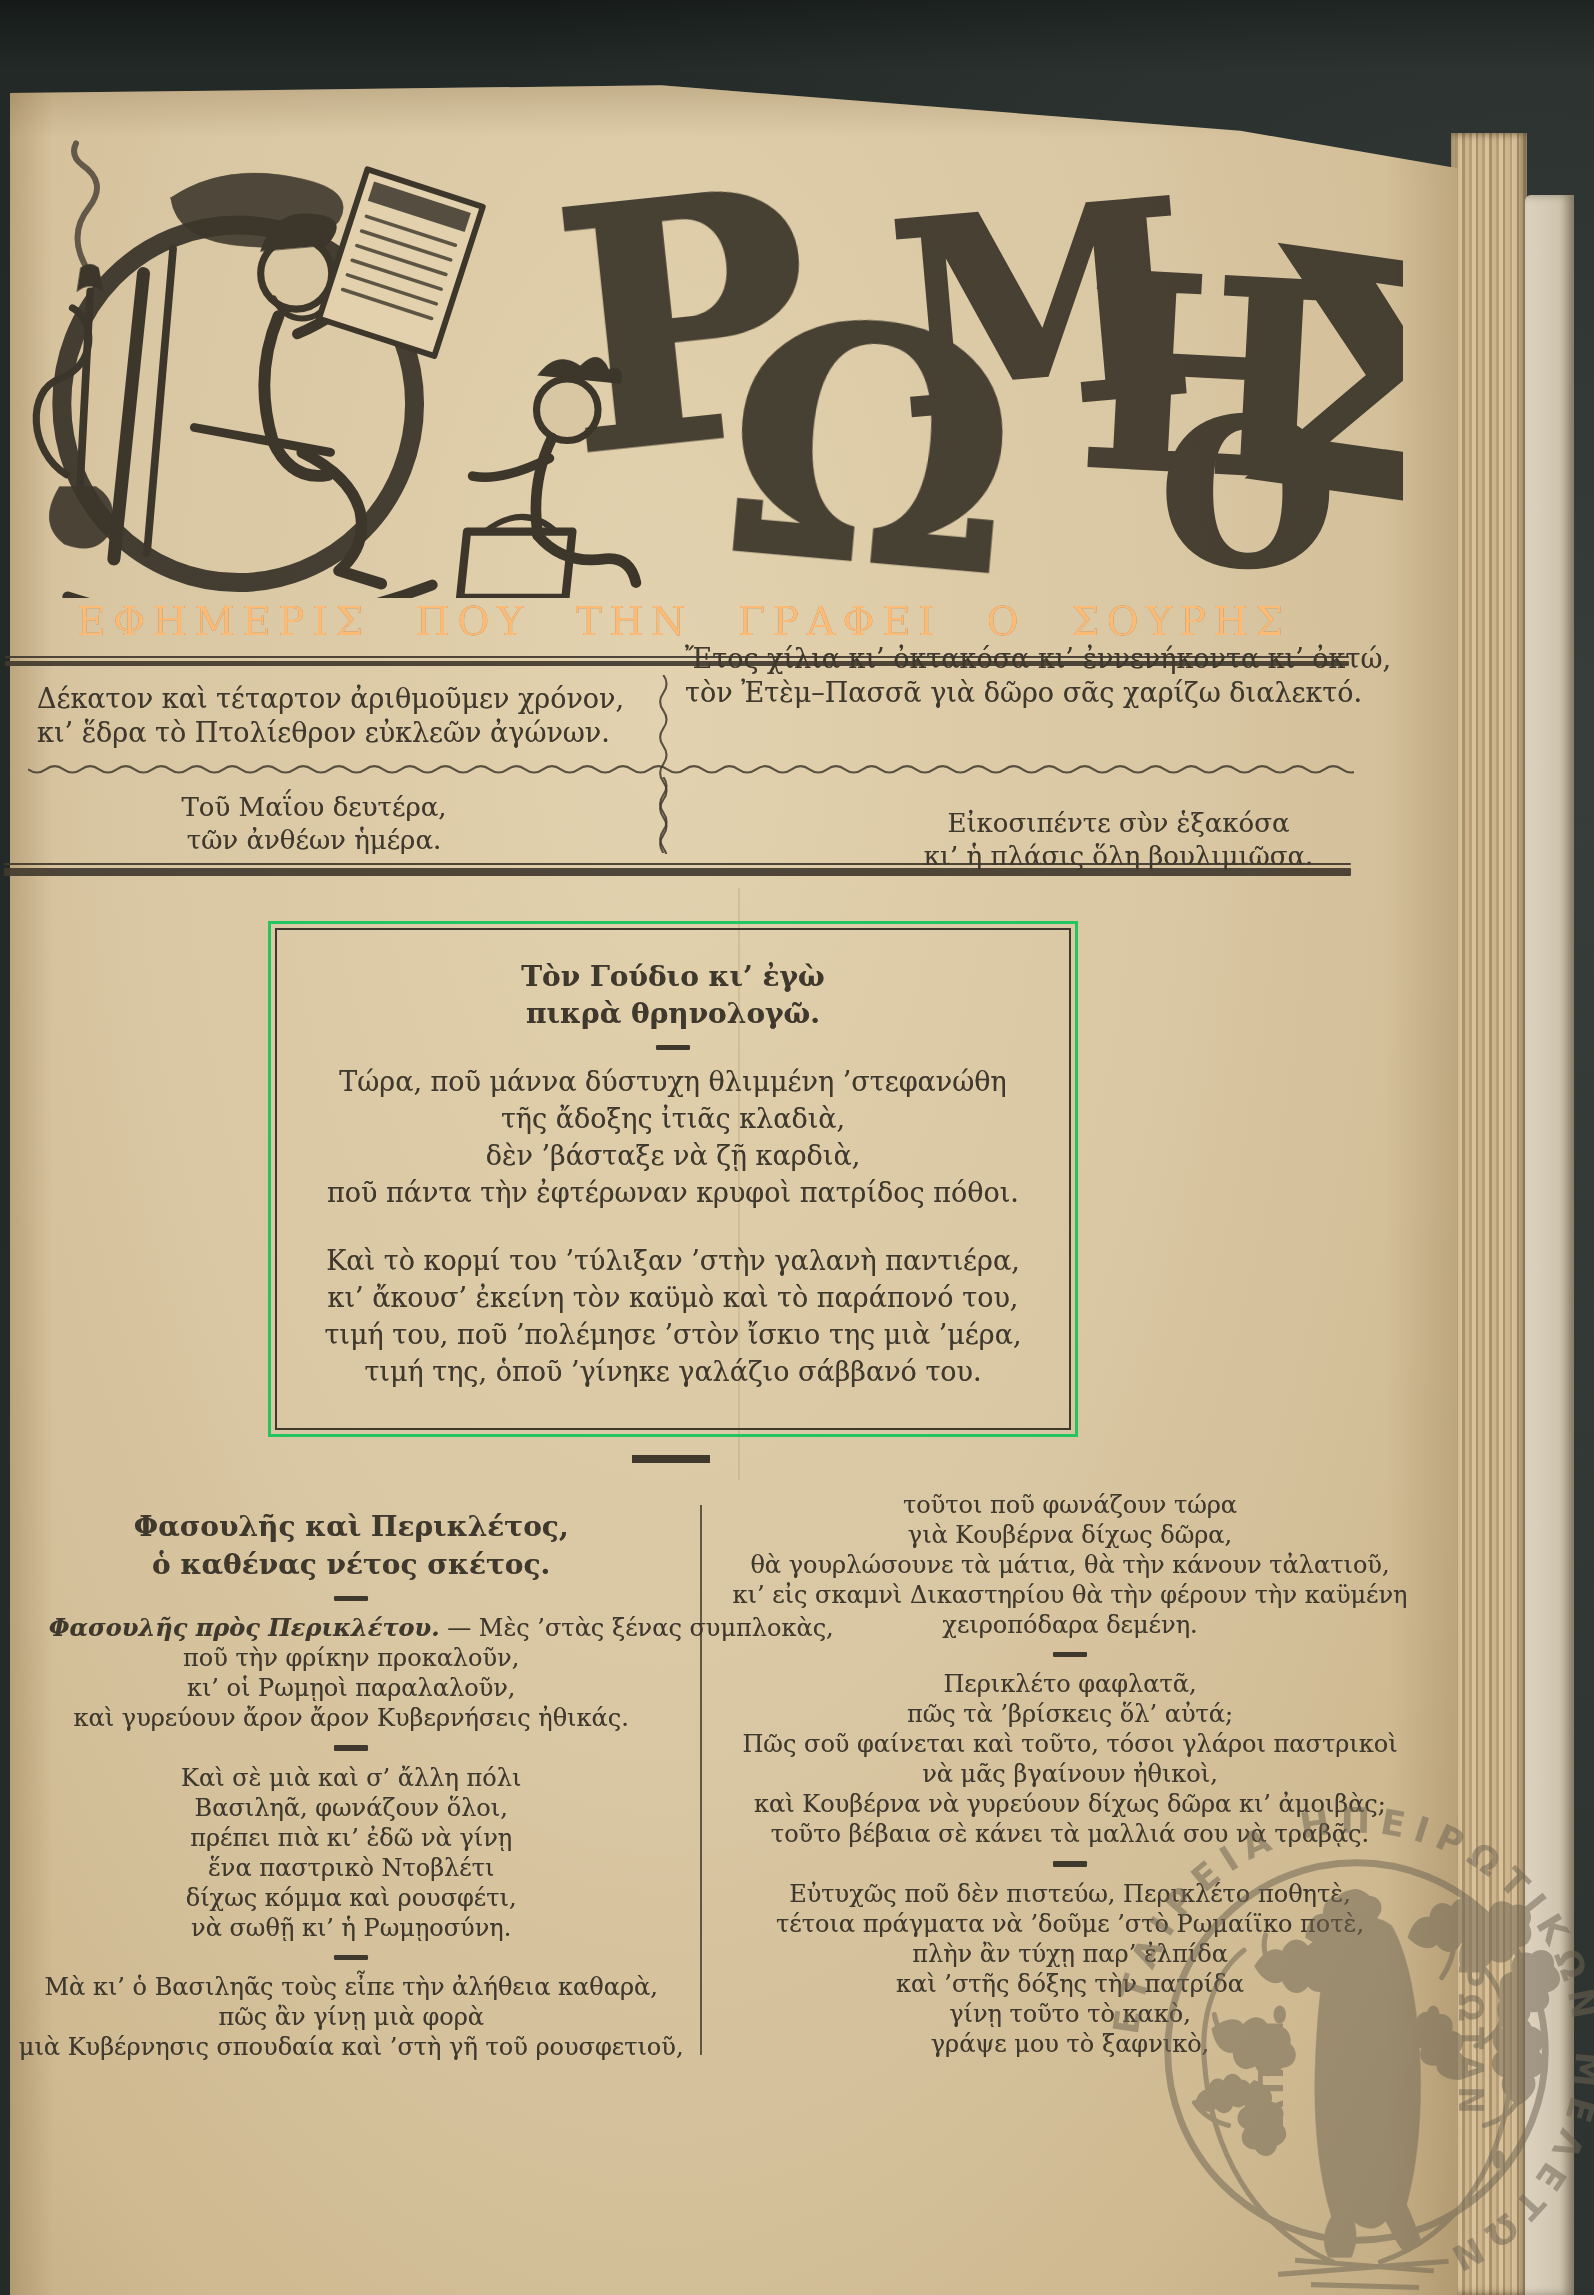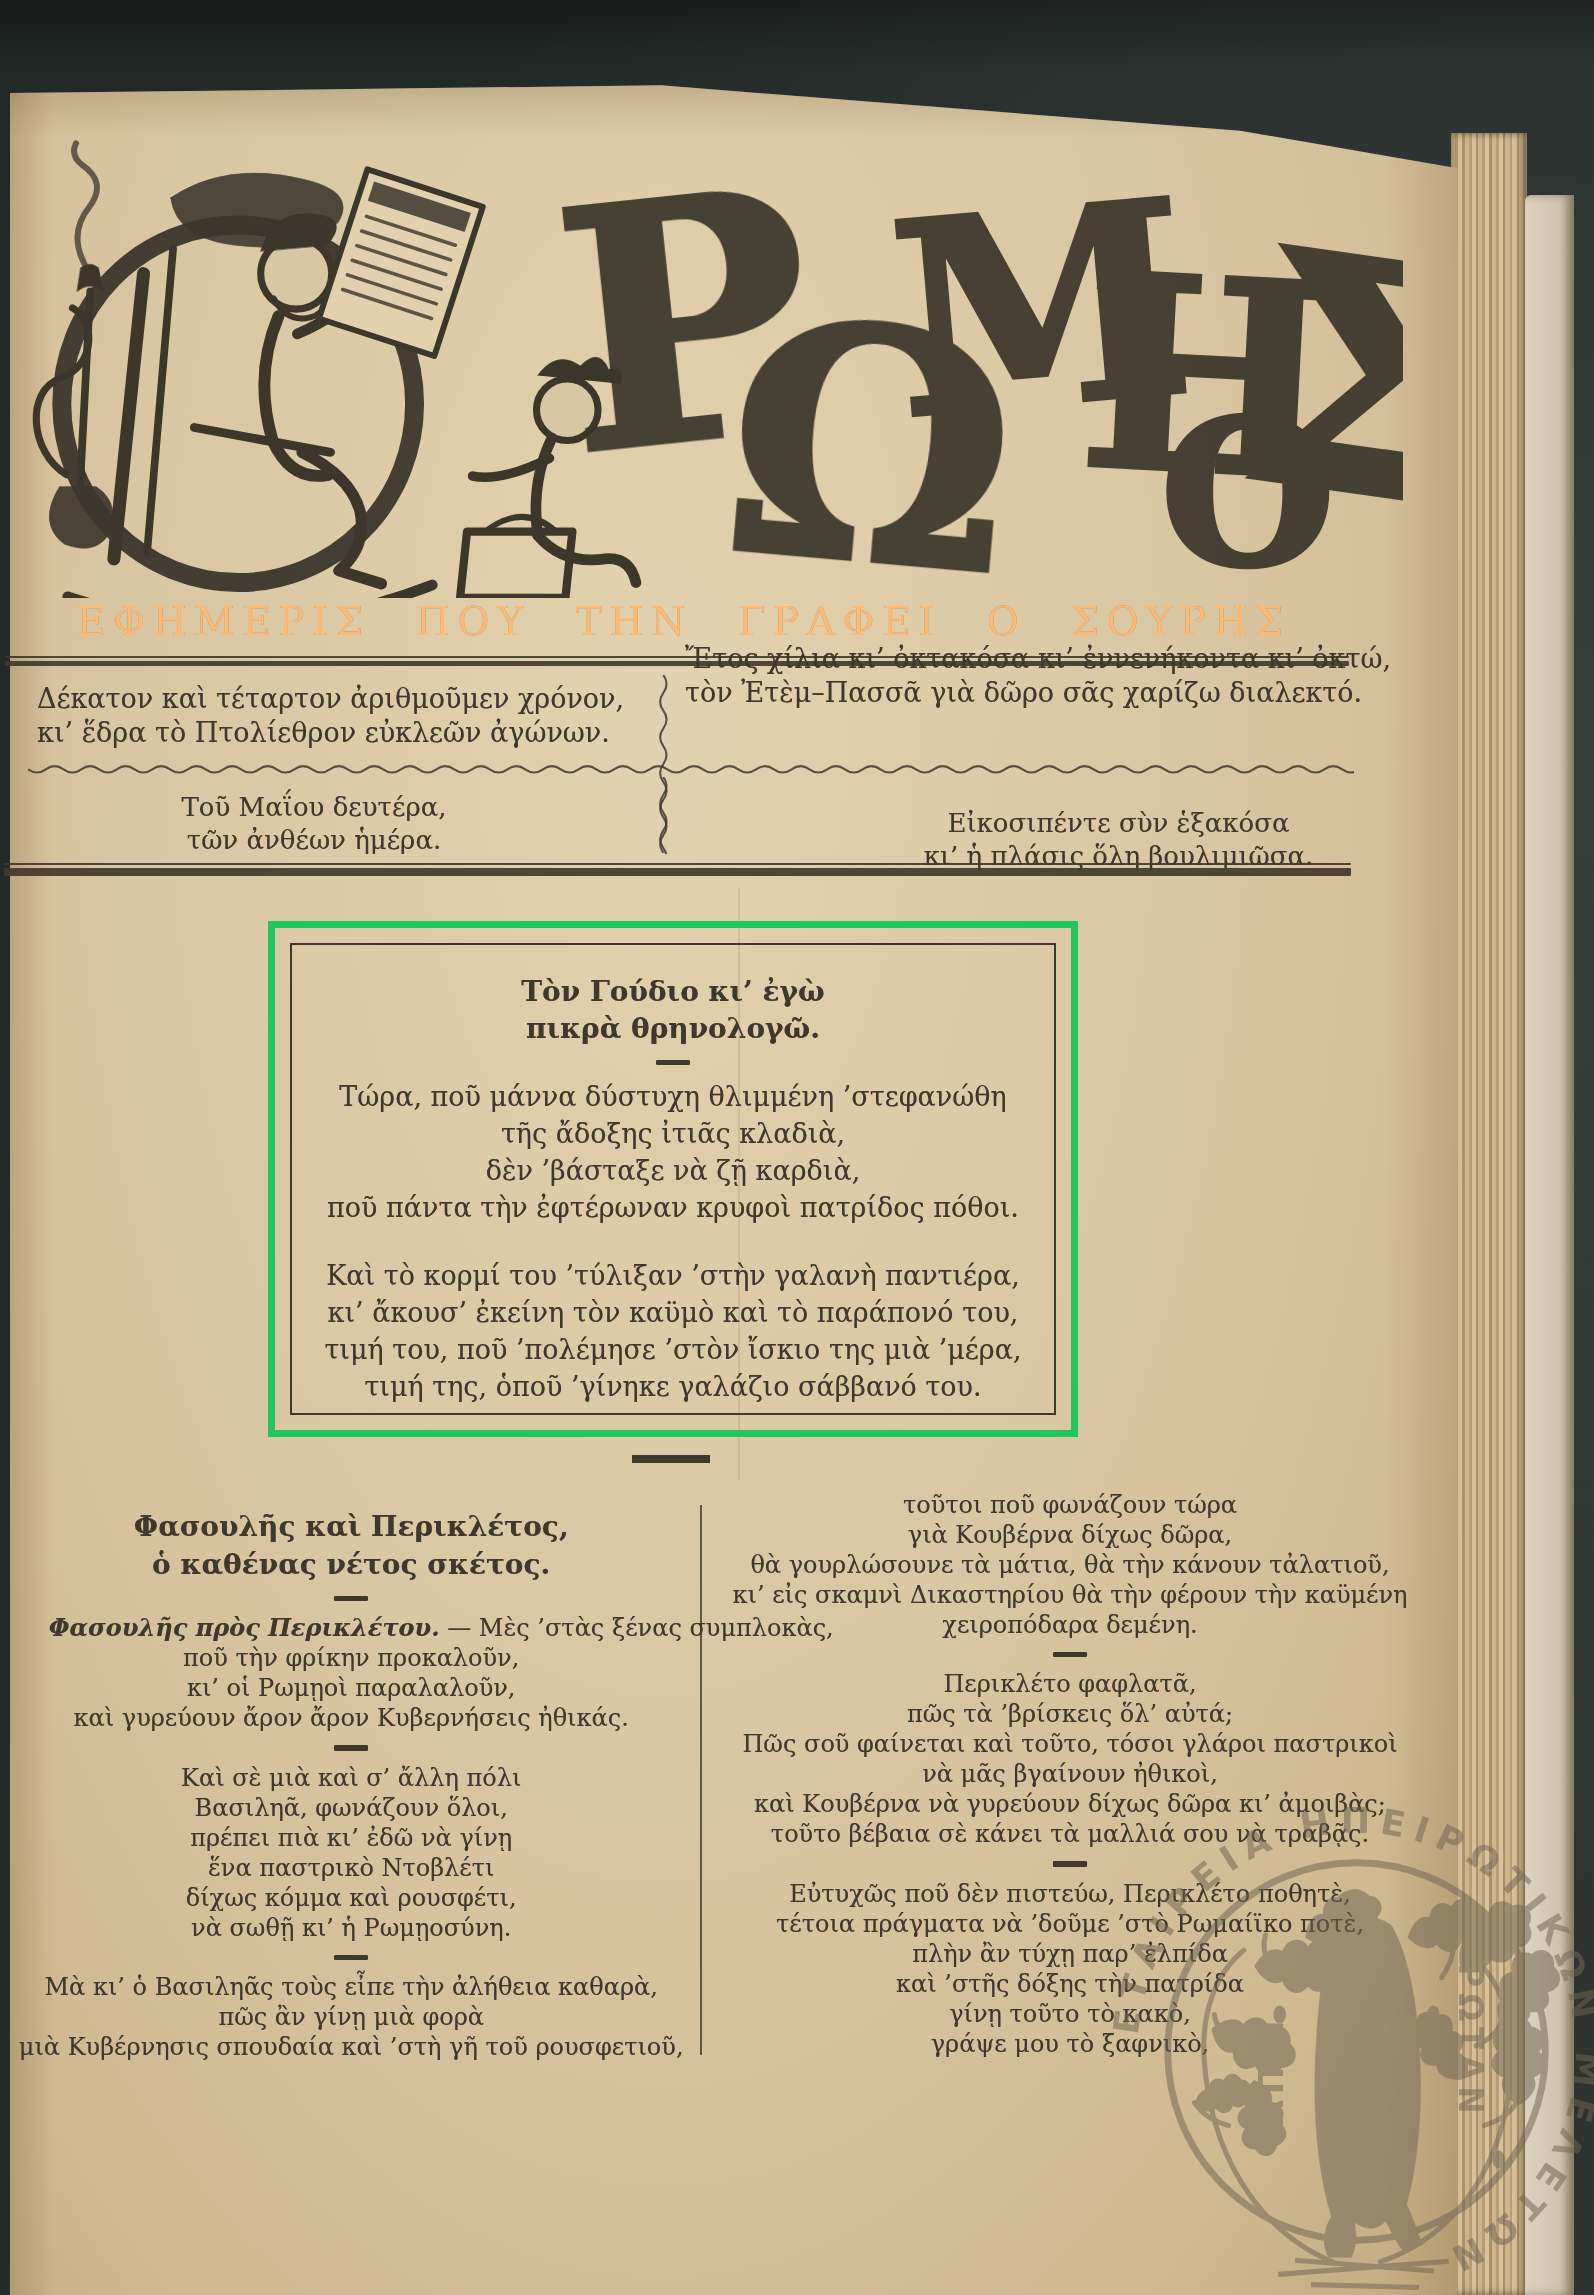--- a/index.html
+++ b/index.html
@@ -45,21 +45,21 @@
 
   
   .couplet{font-size:27px;line-height:34px;}
   .left-couplet{left:37px;top:682px;width:592px;}
   .right-couplet{left:685px;top:642px;width:752px;}
   .date-block{font-size:26px;line-height:33px;text-align:center;}
   .left-date{left:101px;top:791px;width:426px;}
   .right-date{left:858px;top:791px;width:521px;margin-top:16px;}
 
   
-  .poem-box{left:268px;top:921px;width:810px;height:516px;border:7px solid #22c55e;padding:15px;}
+  .poem-box{left:268px;top:921px;width:810px;height:516px;border:3px solid #22c55e;padding:4px;}
   .poem-box-inner{width:100%;height:100%;border:2.4px solid #3e382d;padding-top:28px;text-align:center;}
   .poem-title{font-size:28px;line-height:37px;font-weight:bold;}
   .poem-stanza{font-size:27px;line-height:37px;}
   .big-dash{left:632px;top:1455px;width:78px;height:8.3px;}
 
   
   .colrule{left:700px;top:1505px;width:2.4px;height:550px;background:#4a4234;opacity:.85;}
   .col{font-size:24px;line-height:30px;text-align:center;}
   .left-col{left:10.7px;top:1508px;width:681px;}
   .right-col{left:723px;top:1490px;width:694px;}

